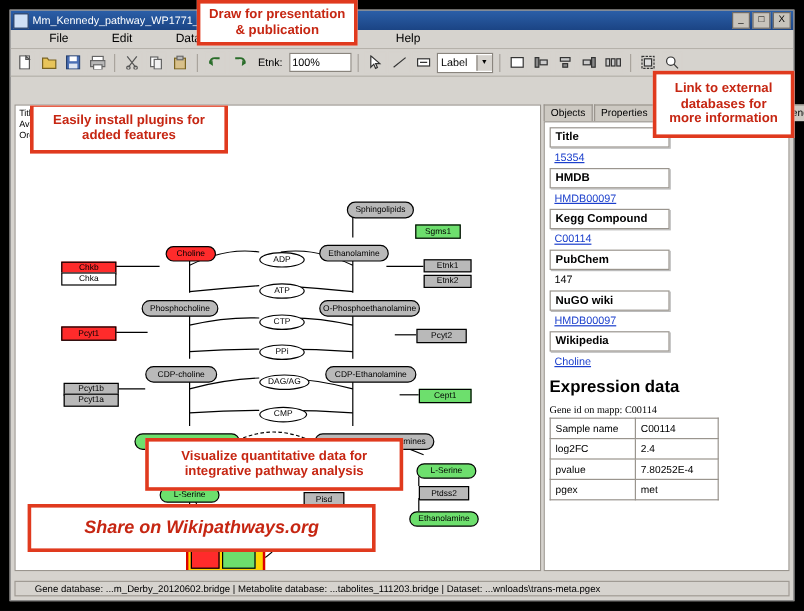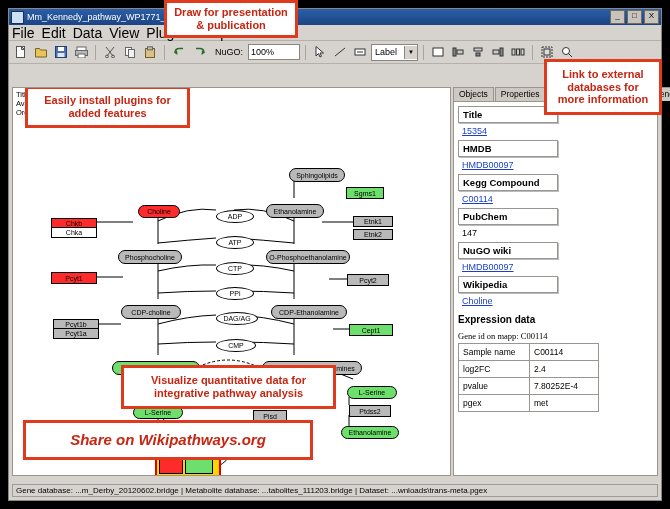--- a/index.html
+++ b/index.html
@@ -8,21 +8,21 @@
 
   
   .titlebar{height:16px;background:linear-gradient(#2b5fa8,#1b4484);display:flex;align-items:center;padding:0 2px;}
   .titlebar .tb-icon{width:11px;height:11px;background:#cfe0f5;border:1px solid #15315e;margin-right:3px;}
   .titlebar .tb-title{color:#fff;font-size:9px;flex:1;white-space:nowrap;overflow:hidden;}
   .tb-btns{display:flex;gap:2px;}
   .tb-btn{width:13px;height:12px;background:#c8c4bc;border:1px solid #6f6b66;font-size:8px;line-height:10px;text-align:center;color:#000;}
 
   
   .menubar{height:15px;background:#d6d3ce;border-bottom:1px solid #b5b1aa;display:flex;align-items:center;padding-left:3px;gap:7px;}
-  .menubar span{font-size:14px;color:#000;}
+  .menubar span{font-size:10px;color:#000;margin-left:29px;}
 
   
   .toolbar{height:22px;background:#d6d3ce;display:flex;align-items:center;padding-left:3px;gap:2px;border-bottom:1px solid #b5b1aa;}
   .tbtn{width:16px;height:16px;background:#d6d3ce;border:1px solid #d6d3ce;display:flex;align-items:center;justify-content:center;}
   .tbtn svg{display:block;}
   .sep{width:1px;height:15px;background:#a9a49d;margin:0 3px;}
   .zoomlbl{font-size:9px;margin:0 3px 0 5px;}
   .zoominput{width:48px;height:14px;font-size:9px;border:1px solid #8a857e;background:#fff;display:flex;align-items:center;padding-left:2px;}
   .combo{height:15px;border:1px solid #8a857e;background:#fff;display:flex;align-items:center;font-size:9px;padding-left:3px;}
   .combo .arr{margin-left:auto;width:12px;height:13px;background:#d6d3ce;border-left:1px solid #8a857e;display:flex;align-items:center;justify-content:center;font-size:6px;}
@@ -36,30 +36,30 @@
   
   .tabs{display:flex;height:14px;font-size:8.5px;}
   .tab{padding:1px 5px;background:#cdc9c2;border:1px solid #9a958e;border-bottom:none;margin-right:1px;}
   .tab.active{background:#eceae6;font-weight:bold;}
   .tabbody{flex:1;background:#fff;border:1px solid #9a958e;overflow:hidden;position:relative;font-size:9px;}
 
   .dbrow{margin:4px 0 0 4px;}
   .dbhead{display:inline-block;border:1px solid #9a958e;background:#fff;font-weight:bold;font-size:9.5px;padding:2px 14px 2px 4px;min-width:80px;box-shadow:1px 1px 0 #bbb;}
   .dblink{color:#1b3fcc;text-decoration:underline;font-size:9px;margin:3px 0 0 4px;display:block;}
   .dbplain{font-size:9px;margin:3px 0 0 4px;display:block;}
-  .exprhead{font-weight:bold;font-size:10px;margin:8px 0 0 4px;}
+  .exprhead{font-weight:bold;font-size:14px;margin:8px 0 0 4px;}
   .geneid{font-size:8.5px;margin:6px 0 2px 4px;font-family:Liberation Serif, serif;}
   .exprtable{margin-left:4px;border-collapse:collapse;font-size:8.5px;}
   .exprtable td{border:1px solid #9a958e;padding:2px 4px;height:12px;}
   .exprtable td.k{width:62px;background:#fff;}
   .exprtable td.v{width:60px;background:#fff;}
 
   
   .status{position:absolute;left:1px;right:1px;bottom:1px;height:18px;background:#d6d3ce;display:flex;align-items:center;}
-  .statusbox{flex:1;margin:1px 2px;border:1px solid #a09b94;background:#d6d3ce;font-size:8px;padding:1px 3px;white-space:nowrap;overflow:hidden;}
+  .statusbox{flex:1;margin:1px 2px;border:1px solid #a09b94;background:#d6d3ce;font-size:8px;padding:1px 16px;white-space:nowrap;overflow:hidden;}
 
   
   .canvmeta{position:absolute;left:3px;top:2px;font-size:7.5px;line-height:9px;color:#000;}
 
   
   .node{position:absolute;font-size:7px;text-align:center;line-height:1;display:flex;align-items:center;justify-content:center;color:#000;}
   .nd-gray{background:#b9b9b9;border:1px solid #000;}
   .nd-green{background:#6ddf6d;border:1px solid #000;}
   .nd-white{background:#fff;border:1px solid #000;}
   .nd-red{background:#ff2b2b;border:1px solid #000;}
@@ -147,21 +147,21 @@
           <path d="M2 7 Q2 2 7 2.5 L10 2.5" stroke="#2a6d2a" stroke-width="1.6" fill="none"></path>
           <path d="M4 4 L1.5 7 L4.5 9 Z" fill="#2a6d2a"></path>
         </svg>
       </div>
     <div class="tbtn">
         <svg width="13" height="12">
           <path d="M11 7 Q11 2 6 2.5 L3 2.5" stroke="#2a6d2a" stroke-width="1.6" fill="none"></path>
           <path d="M9 4 L11.5 7 L8.5 9 Z" fill="#2a6d2a"></path>
         </svg>
       </div>
-    <div class="zoomlbl">NuGO:</div>
+    <div class="zoomlbl">Etnk:</div>
     <div class="zoominput">100%</div>
     <div class="sep"></div>
     <div class="tbtn">
         <svg width="10" height="12">
           <path d="M1 0.5 L1 10 L3.5 7.5 L5 11 L6.5 10.3 L5 7 L8.5 7 Z" fill="#fff" stroke="#333"></path>
         </svg>
       </div>
     <div class="tbtn">
         <svg width="12" height="12">
           <line x1="1" y1="10" x2="11" y2="2" stroke="#333"></line>

